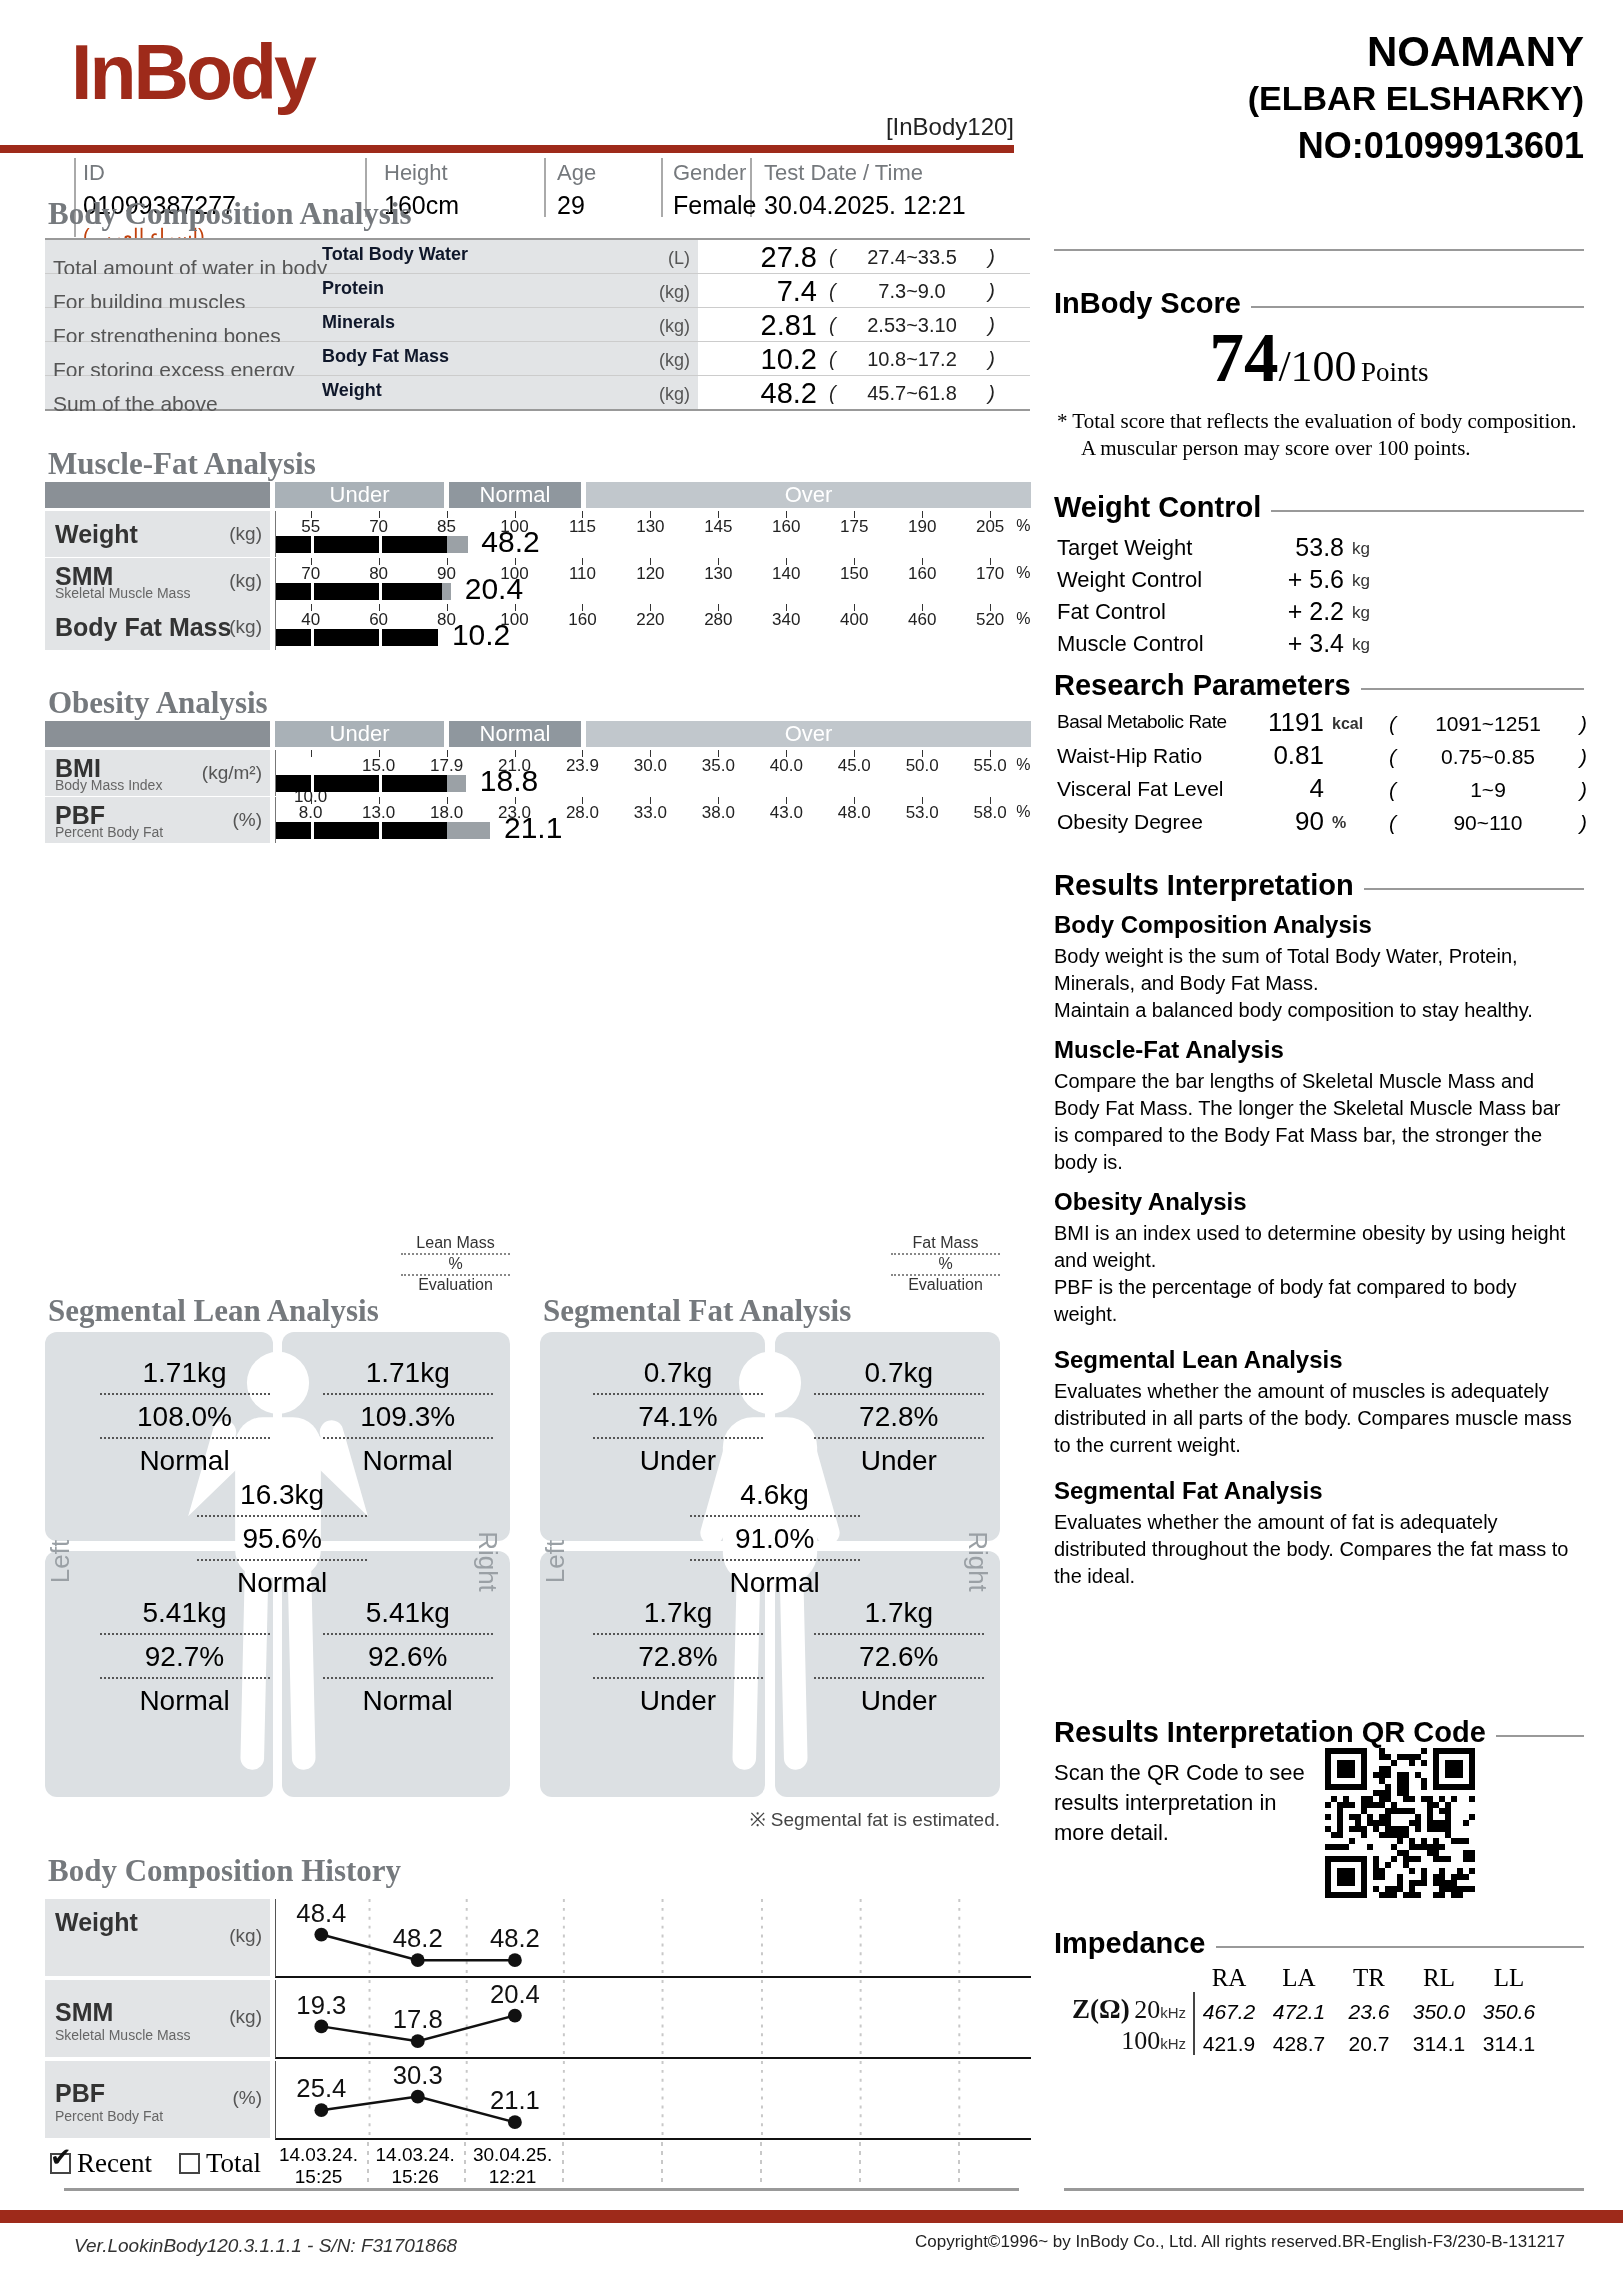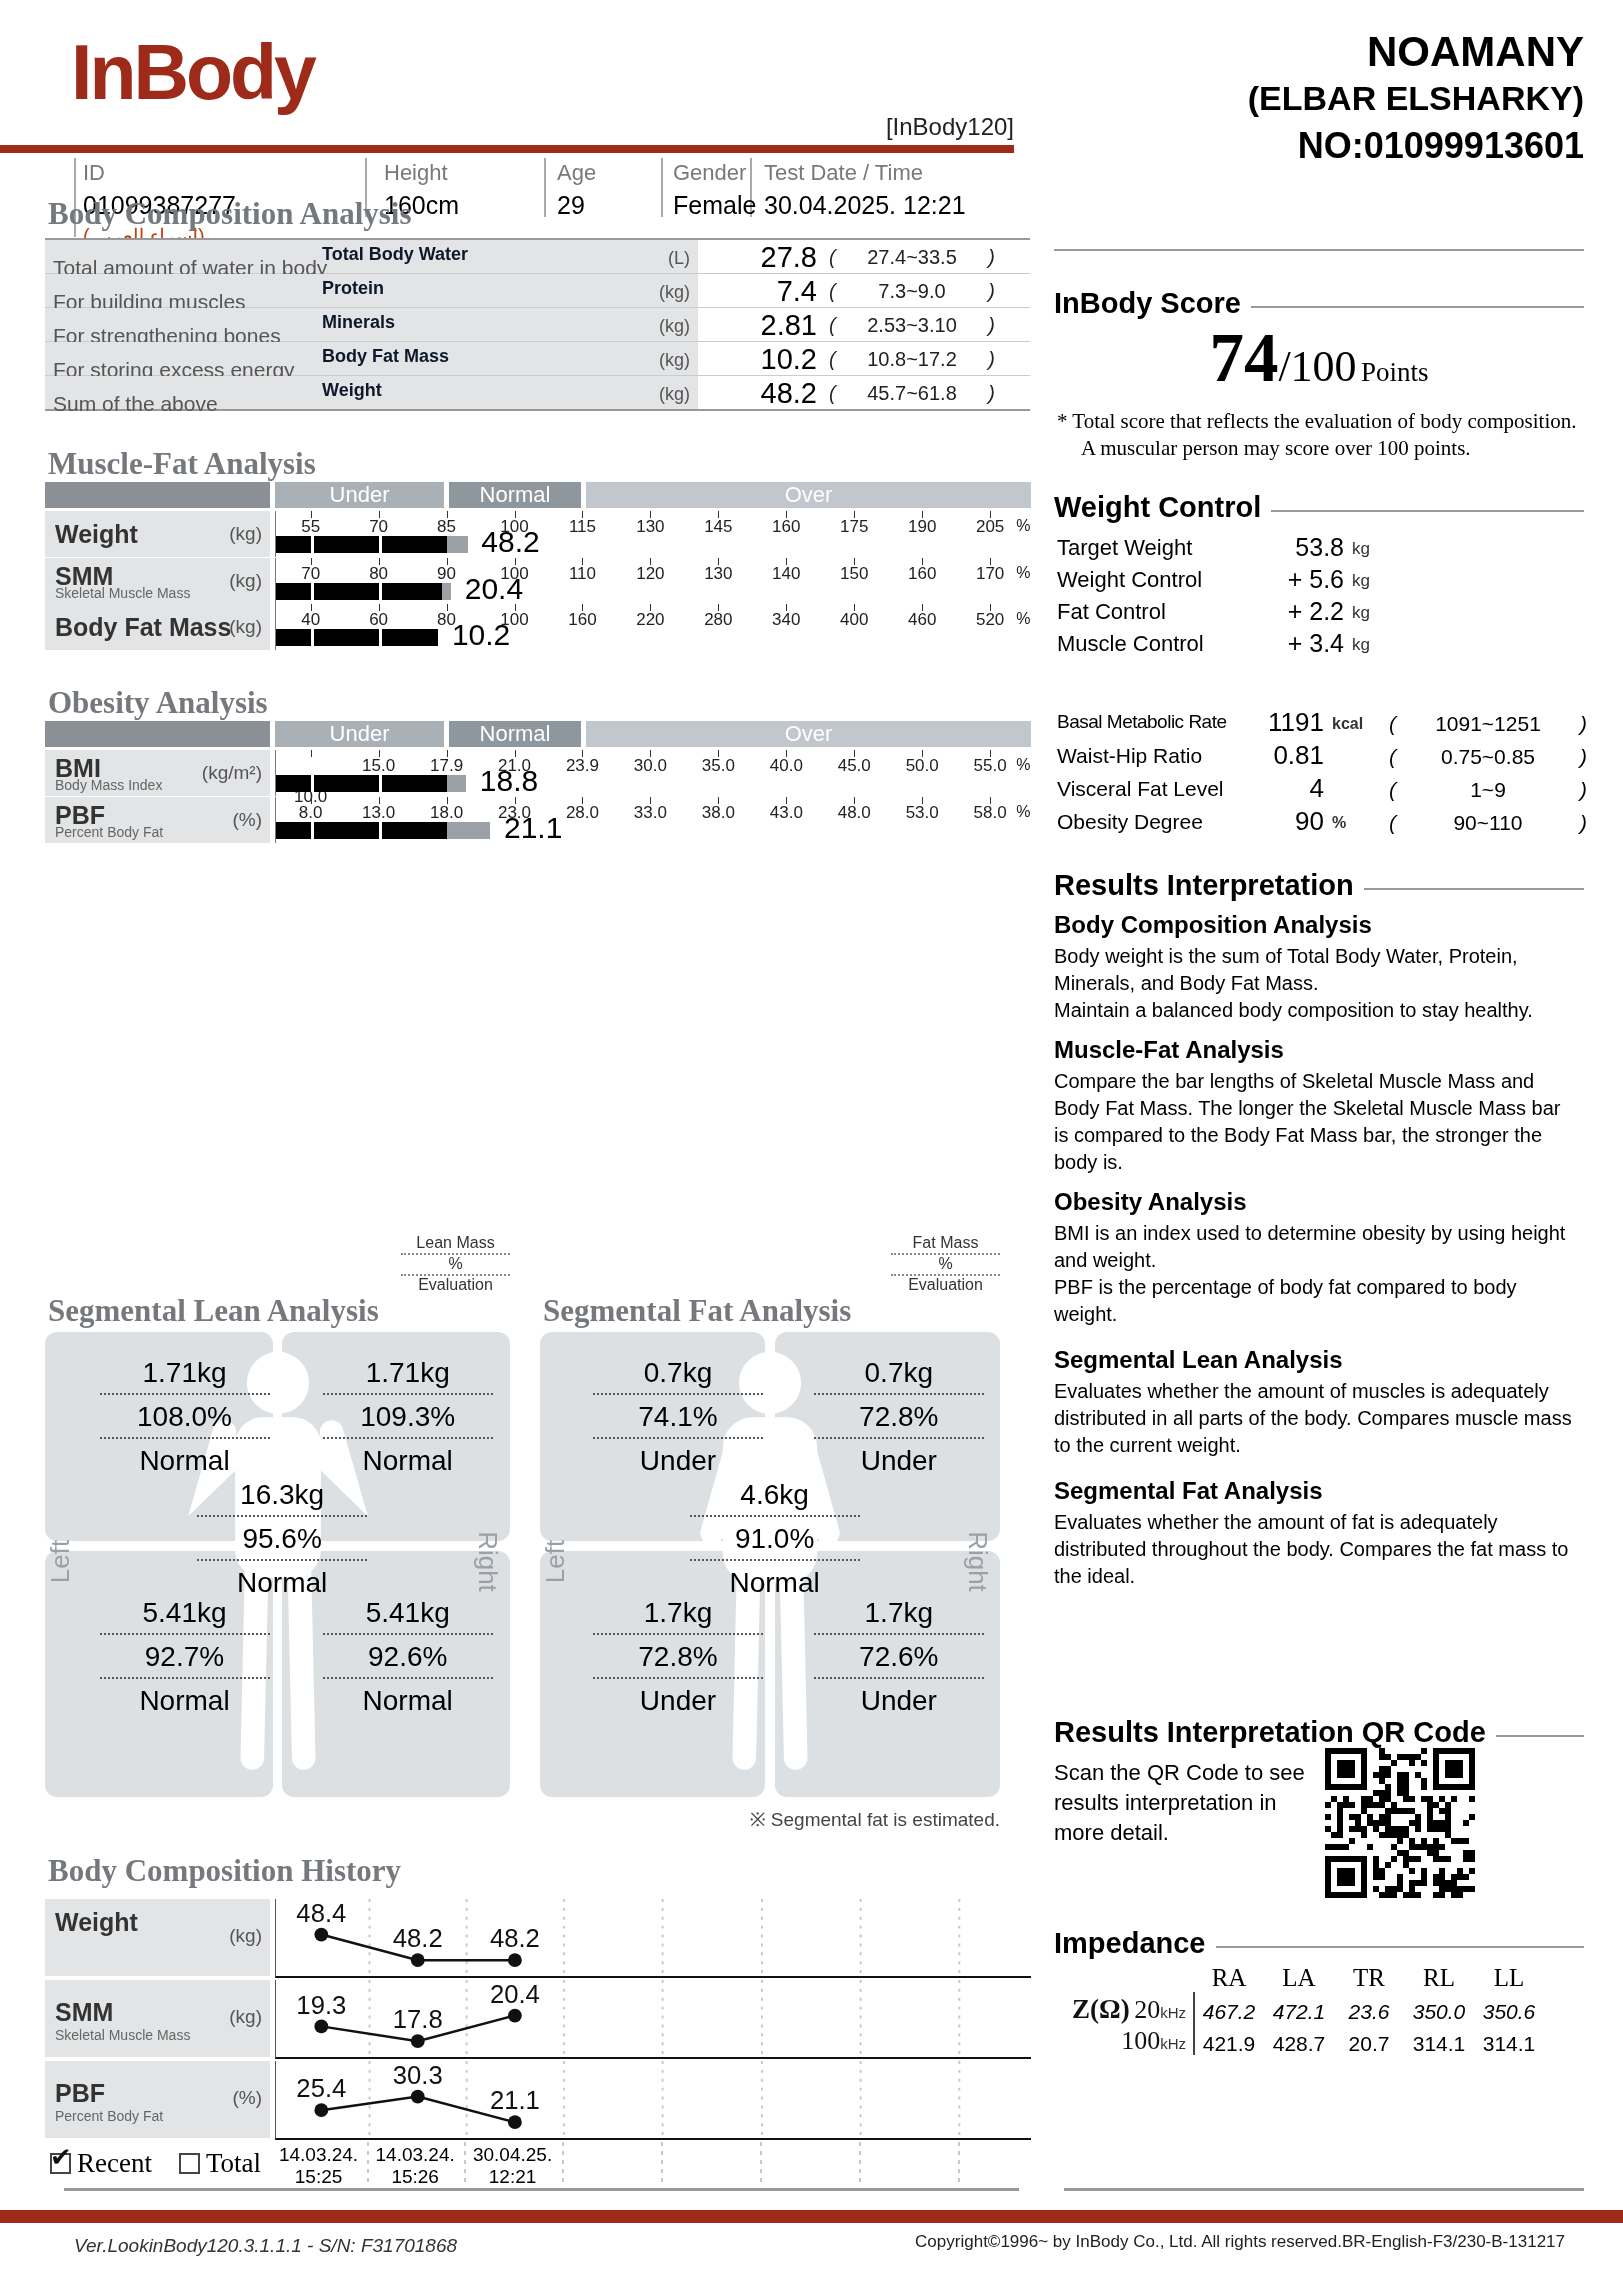--- a/index.html
+++ b/index.html
@@ -633,20 +633,24 @@
         <span class="val">+ 2.2</span>
         <span class="u">kg</span>
       </div>
     <div class="kvrow">
         <span class="k">Muscle Control</span>
         <span class="val">+ 3.4</span>
         <span class="u">kg</span>
       </div>
   </div>
 
+  <div class="abs rtitle" style="left:1054px;top:669px;width:530px;">
+      <span>Research Parameters</span>
+      <span class="rline"></span>
+    </div>
   <div class="abs" style="left:1057px;top:707px;width:530px;">
     <div class="rprow">
         <span class="k" style="font-size:19px;letter-spacing:-0.5px;">Basal Metabolic Rate</span>
         <span class="val">1191</span>
         <span class="u">kcal</span>
         <span class="rng">
           <i>(</i>
           <span>1091~1251</span>
           <i>)</i>
         </span>

